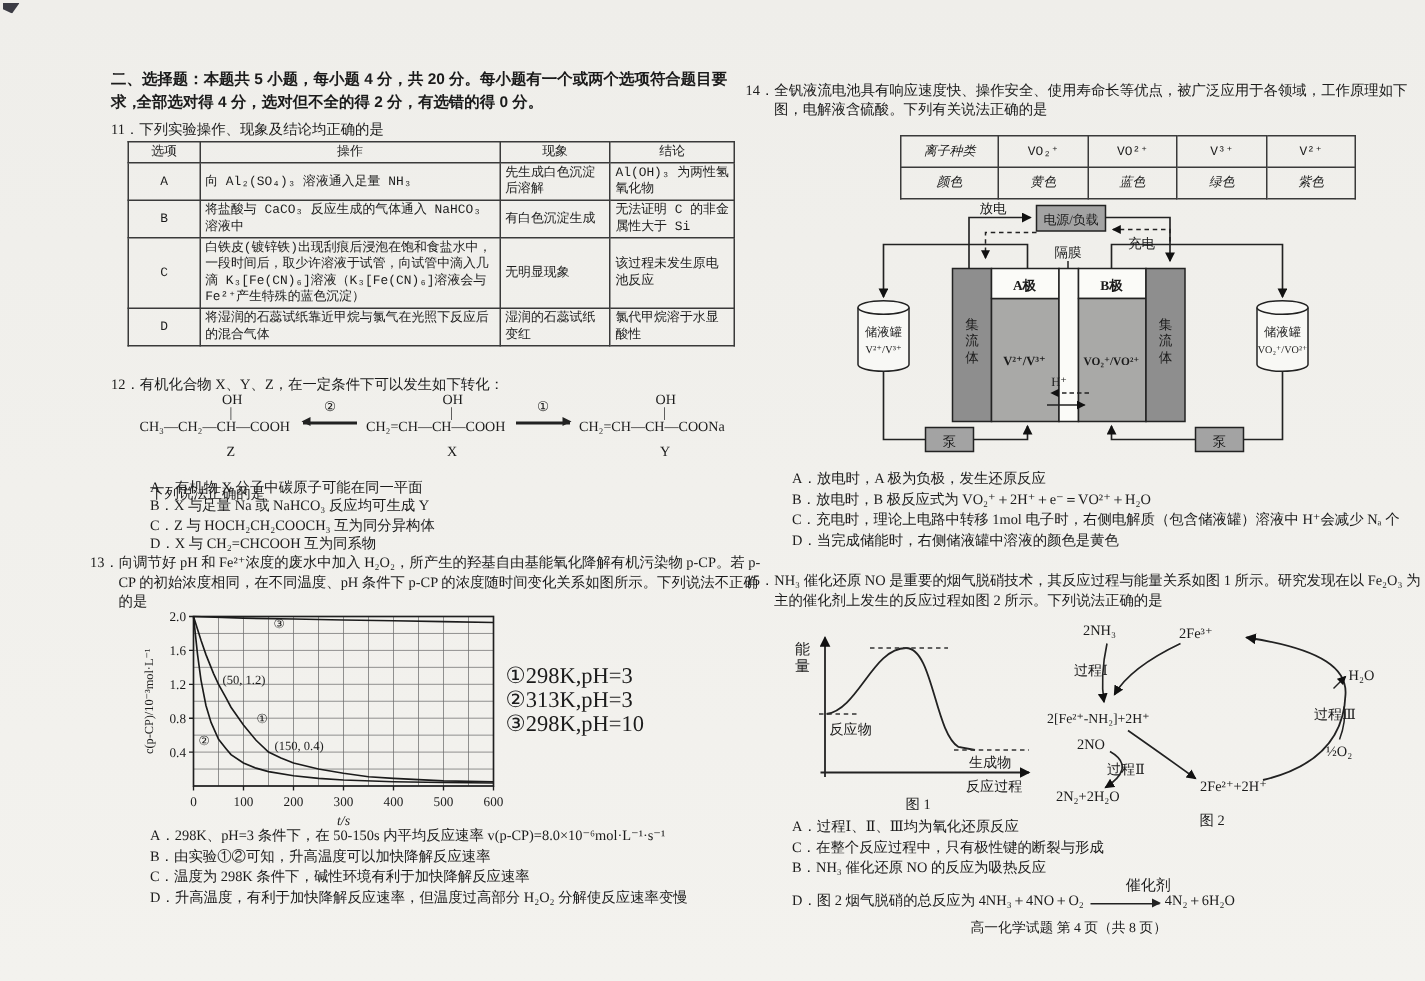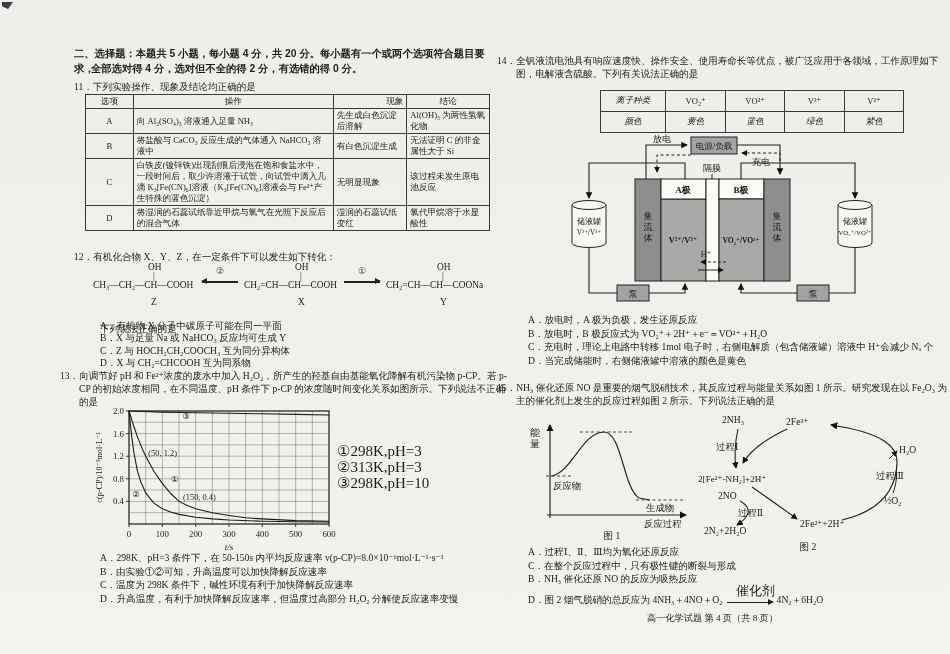--- a/index.html
+++ b/index.html
@@ -4,41 +4,41 @@
 <style>
   html,body{margin:0;padding:0;}
   body{width:950px;height:654px;position:relative;background:linear-gradient(180deg,#efeeea,#f3f2ee);
        font-family:"Liberation Serif","DejaVu Serif",serif;color:#1b1b1b;overflow:hidden;}
   .abs{position:absolute;}
   .bold-head{font-family:"Liberation Sans","DejaVu Sans",sans-serif;font-weight:bold;font-size:10.3px;line-height:15px;}
   .stem{font-size:9.6px;line-height:13px;padding-left:19px;text-indent:-19px;}
   .line{font-size:9.6px;line-height:12.6px;white-space:nowrap;text-align:center;}
   .opts div{font-size:9.6px;line-height:13.6px;white-space:nowrap;}
   .opts12 div{line-height:12.4px;}
-  table{border-collapse:collapse;font-size:8.6px;}
+  table{border-collapse:collapse;font-size:8.6px;font-family:Liberation Mono, monospace;}
   td,th{border:1px solid #3a3a3a;padding:1px 3px;vertical-align:middle;font-weight:normal;}
   .t11 td.op{ text-align:left;line-height:11px;}
   .t11 td,.t11 th{line-height:11px;}
   .t11 .c-opt{text-align:center;width:41px;}
   .t11 .c-op{width:194px;}
-  .t11 .c-ph{width:67px;text-align:right;}
+  .t11 .c-ph{width:67px;}
   .t11 .c-cn{width:76px;}
   .t14 td{text-align:center;height:18px;}
   .t14 .cn{font-style:italic;}
   .mol{position:absolute;font-size:9.4px;}
   .mol .oh,.mol .vbar,.mol .mlabel{position:absolute;white-space:nowrap;}
   .mol .formula{position:absolute;top:18px;left:0;white-space:nowrap;}
   .mol .vbar{top:8.5px;}
   .mol .mlabel{top:35px;}
   .rxnarrow{position:absolute;text-align:center;font-size:9px;}
   .arrbar{display:inline-block;width:36px;height:1.2px;background:#222;position:relative;vertical-align:middle;}
   .arrbar.r::after{content:"";position:absolute;right:-1px;top:-3.1px;border-left:6px solid #222;border-top:3.3px solid transparent;border-bottom:3.3px solid transparent;}
   .arrbar.l::before{content:"";position:absolute;left:-1px;top:-3.1px;border-right:6px solid #222;border-top:3.3px solid transparent;border-bottom:3.3px solid transparent;}
   .catwrap{display:inline-block;position:relative;width:50px;height:16px;vertical-align:-4px;margin:0 2px;}
-  .catwrap .catlabel{position:absolute;top:-7px;left:6px;width:50px;text-align:center;font-size:13px;}
+  .catwrap .catlabel{position:absolute;top:-7px;left:16px;width:50px;text-align:center;font-size:10px;}
   .catwrap .arrbar{position:absolute;left:2px;top:11px;width:46px;}
   .legend div{font-size:15px;line-height:16px;}
   .footer{font-size:9.2px;text-align:center;}
   svg text{font-family:"Liberation Serif","DejaVu Serif",serif;fill:#1b1b1b;}
   .scanmark{position:absolute;left:2px;top:2px;width:11px;height:7px;background:#3c3c44;
             clip-path:polygon(0 0,100% 0,55% 100%,0 60%);}
 </style>
 </head>
 <body>
 

